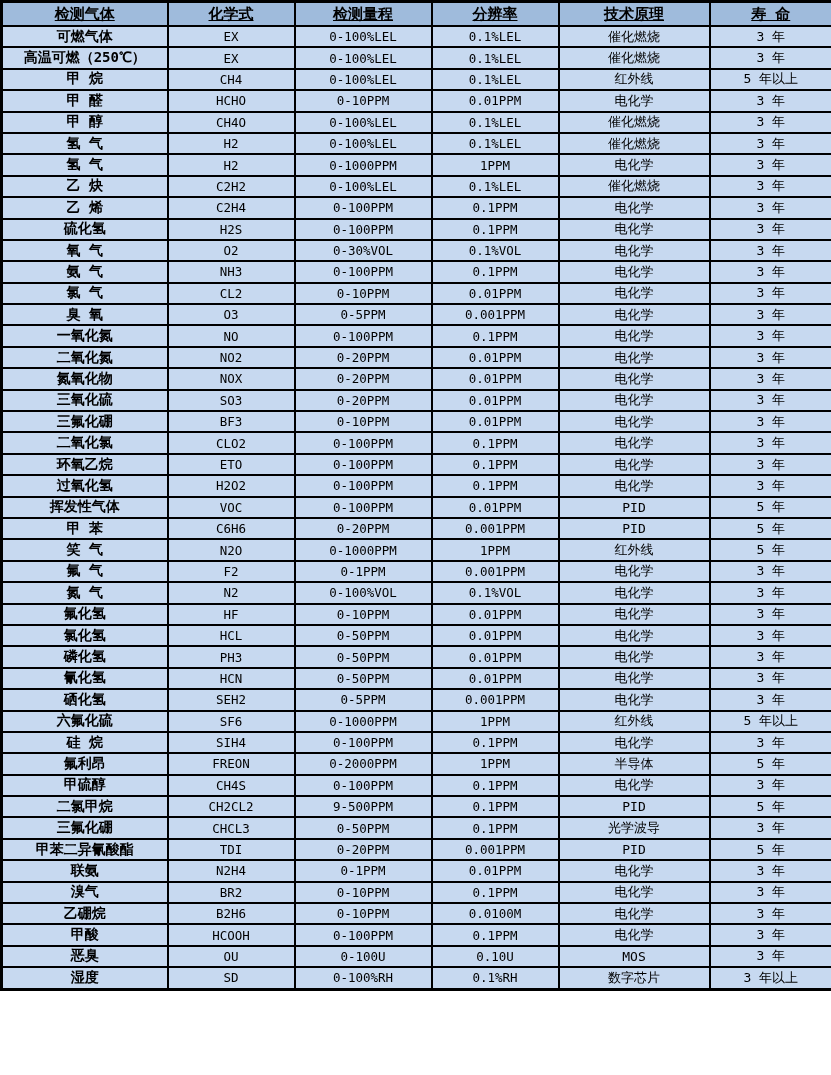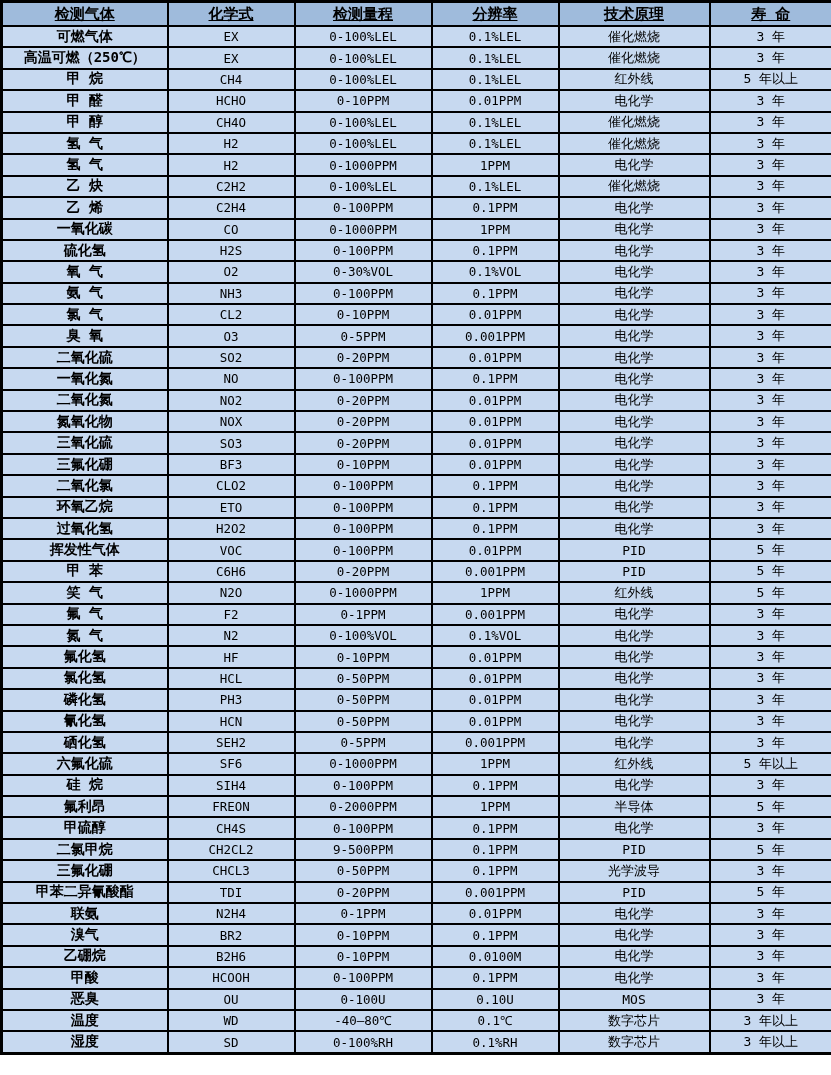--- a/index.html
+++ b/index.html
@@ -138,28 +138,20 @@
       </tr>
       <tr>
         <td class="col-gas">乙 烯</td>
         <td class="col-formula">C2H4</td>
         <td class="col-range">0-100PPM</td>
         <td class="col-resolution">0.1PPM</td>
         <td class="col-principle">电化学</td>
         <td class="col-life">3 年</td>
       </tr>
       <tr>
-        <td class="col-gas">一氧化碳</td>
-        <td class="col-formula">CO</td>
-        <td class="col-range">0-1000PPM</td>
-        <td class="col-resolution">1PPM</td>
-        <td class="col-principle">电化学</td>
-        <td class="col-life">3 年</td>
-      </tr>
-      <tr>
         <td class="col-gas">硫化氢</td>
         <td class="col-formula">H2S</td>
         <td class="col-range">0-100PPM</td>
         <td class="col-resolution">0.1PPM</td>
         <td class="col-principle">电化学</td>
         <td class="col-life">3 年</td>
       </tr>
       <tr>
         <td class="col-gas">氧 气</td>
         <td class="col-formula">O2</td>
@@ -182,28 +174,20 @@
         <td class="col-range">0-10PPM</td>
         <td class="col-resolution">0.01PPM</td>
         <td class="col-principle">电化学</td>
         <td class="col-life">3 年</td>
       </tr>
       <tr>
         <td class="col-gas">臭 氧</td>
         <td class="col-formula">O3</td>
         <td class="col-range">0-5PPM</td>
         <td class="col-resolution">0.001PPM</td>
-        <td class="col-principle">电化学</td>
-        <td class="col-life">3 年</td>
-      </tr>
-      <tr>
-        <td class="col-gas">二氧化硫</td>
-        <td class="col-formula">SO2</td>
-        <td class="col-range">0-20PPM</td>
-        <td class="col-resolution">0.01PPM</td>
         <td class="col-principle">电化学</td>
         <td class="col-life">3 年</td>
       </tr>
       <tr>
         <td class="col-gas">一氧化氮</td>
         <td class="col-formula">NO</td>
         <td class="col-range">0-100PPM</td>
         <td class="col-resolution">0.1PPM</td>
         <td class="col-principle">电化学</td>
         <td class="col-life">3 年</td>
@@ -434,28 +418,20 @@
       </tr>
       <tr>
         <td class="col-gas">恶臭</td>
         <td class="col-formula">OU</td>
         <td class="col-range">0-100U</td>
         <td class="col-resolution">0.10U</td>
         <td class="col-principle">MOS</td>
         <td class="col-life">3 年</td>
       </tr>
       <tr>
-        <td class="col-gas">温度</td>
-        <td class="col-formula">WD</td>
-        <td class="col-range">-40—80℃</td>
-        <td class="col-resolution">0.1℃</td>
-        <td class="col-principle">数字芯片</td>
-        <td class="col-life">3 年以上</td>
-      </tr>
-      <tr>
         <td class="col-gas">湿度</td>
         <td class="col-formula">SD</td>
         <td class="col-range">0-100%RH</td>
         <td class="col-resolution">0.1%RH</td>
         <td class="col-principle">数字芯片</td>
         <td class="col-life">3 年以上</td>
       </tr>
     </tbody>
 </table>
 

